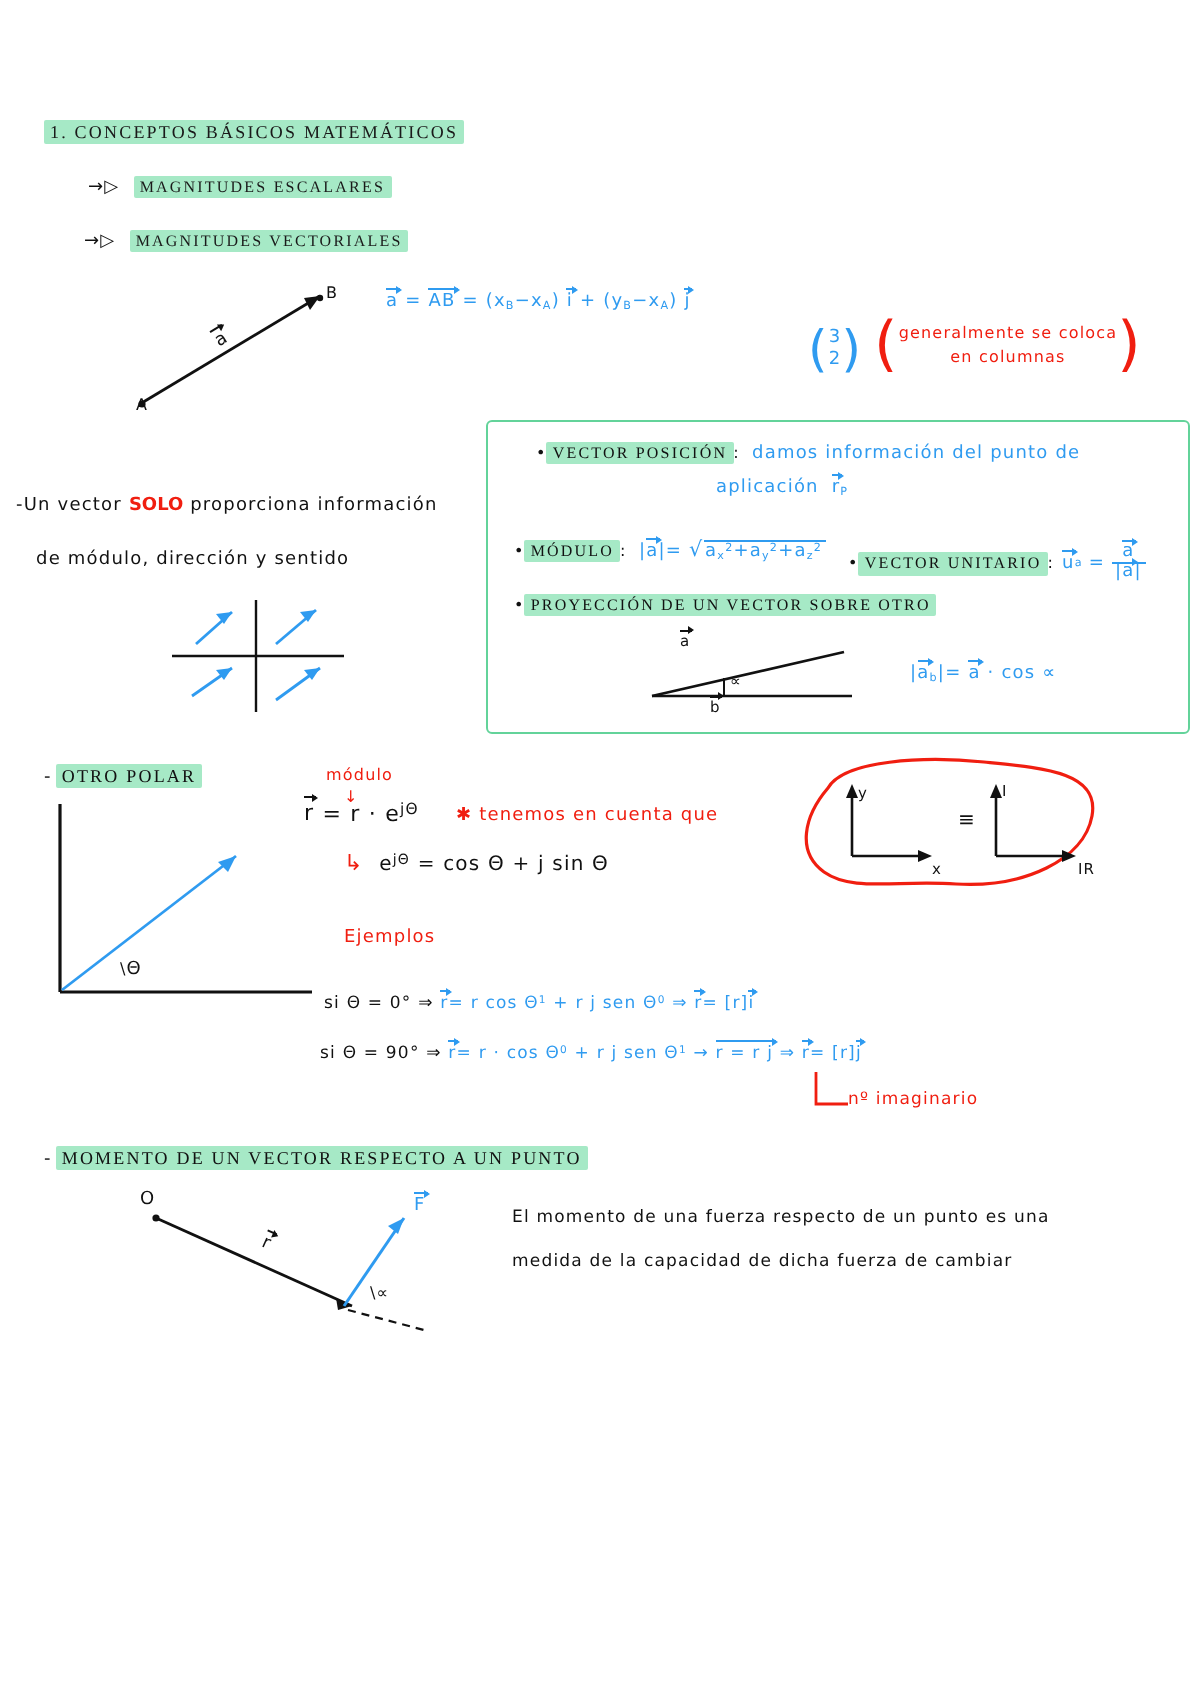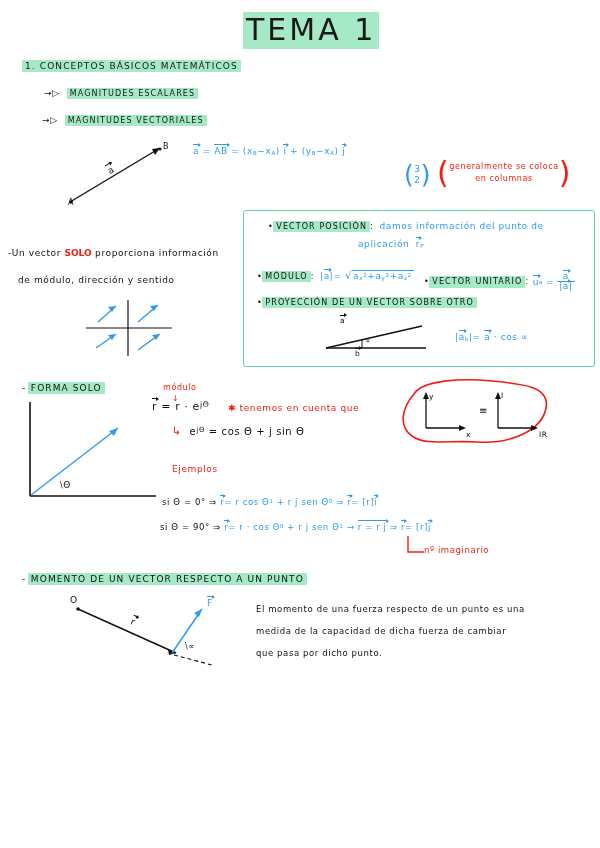--- a/index.html
+++ b/index.html
@@ -10,21 +10,21 @@
     position:relative;
     overflow:hidden;
     color:#1a1a1a;
   }
   .page{position:absolute;left:0;top:0;width:600px;height:848px;}
   .abs{position:absolute;}
   .hw{font-family:"DejaVu Sans", sans-serif;letter-spacing:.6px;}
   .blue{color:#2f9bf0;}
   .red{color:#f01e10;}
   .blk{color:#111111;}
-  .hl{background:#a6e9c6;padding:1px 3px 1px 3px;border-radius:1px;display:inline-block;line-height:1.15;}
+  .hl{background:#a6e9c6;padding:1px 3px 1px 3px;border-radius:1px;display:inline-block;line-height:1.15;font-family:Liberation Serif, serif;}
   .caps{letter-spacing:1.1px;}
   .title{
     font-size:30px;letter-spacing:3px;font-weight:400;
     font-family:"DejaVu Sans", sans-serif;
   }
   .tiny{font-size:7.5px;}
   .s8{font-size:8px;}
   .s85{font-size:8.5px;}
   .s9{font-size:9px;}
   .s10{font-size:10px;}
@@ -52,23 +52,20 @@
   .sqrt::before{content:"\221A";position:absolute;left:0;top:-1px;font-size:1.15em;}
   .sqrt .rad{border-top:1px solid currentColor;padding:0 2px 0 1px;display:inline-block;}
   svg{display:block;overflow:visible;}
   .para{line-height:22px;}
 </style>
 </head>
 <body>
 
 <div class="page">
 
-  <div class="abs" style="left:243px;top:12px;">
-    <span class="hl title">TEMA 1</span>
-  </div>
 
   <div class="abs hw s9 caps" style="left:22px;top:60px;">
     <span class="hl">1. CONCEPTOS BÁSICOS MATEMÁTICOS</span>
   </div>
 
   <div class="abs hw s8" style="left:44px;top:88px;">
     <span class="blk" style="font-size:9px;">→▷</span>
     <span class="hl caps" style="margin-left:4px;">MAGNITUDES ESCALARES</span>
   </div>
 
@@ -189,21 +186,21 @@
   <div class="abs hw tiny blk" style="left:365px;top:336px;">∝</div>
   <div class="abs hw tiny blk" style="left:355px;top:349px;"><span class="vec">b</span></div>
 
   <div class="abs hw s9 blue" style="left:455px;top:332px;white-space:nowrap;">
     |<span class="vec">a</span><sub>b</sub>|<span>=</span>
     <span class="vec">a</span>
     <span>· cos ∝</span>
   </div>
 
   <div class="abs hw s9 blk" style="left:22px;top:382px;">
-    <span>-</span><span class="hl caps" style="margin-left:2px;">FORMA SOLO</span>
+    <span>-</span><span class="hl caps" style="margin-left:2px;">OTRO POLAR</span>
   </div>
 
   <svg class="abs" style="left:18px;top:400px;" width="145" height="105">
     <line x1="12" y1="2" x2="12" y2="96" stroke="#111" stroke-width="1.6"></line>
     <line x1="12" y1="96" x2="138" y2="96" stroke="#111" stroke-width="1.6"></line>
     <line x1="13" y1="95" x2="100" y2="28" stroke="#2f9bf0" stroke-width="1.4"></line>
     <polygon points="100,28 91,31 96,36" fill="#2f9bf0"></polygon>
   </svg>
   <div class="abs hw s9 blk" style="left:60px;top:480px;">
     <span style="font-size:8px;">\</span><span>Θ</span>
@@ -297,16 +294,15 @@
   <div class="abs hw s9 blk" style="left:70px;top:595px;">O</div>
   <div class="abs hw s9 blk" style="left:131px;top:617px;transform:rotate(24deg);"><span class="vec">r</span></div>
   <div class="abs hw s9 blue" style="left:207px;top:598px;"><span class="vec">F</span></div>
   <div class="abs hw s8 blk" style="left:185px;top:642px;">
     <span style="font-size:8px;">\</span><span>∝</span>
   </div>
 
   <div class="abs hw s85 blk para" style="left:256px;top:598px;width:340px;">
     <div>El momento  de  una  fuerza  respecto  de  un  punto  es  una</div>
     <div>medida  de  la  capacidad  de  dicha  fuerza  de  cambiar</div>
-    <div>que  pasa  por  dicho  punto.</div>
   </div>
 
 </div>
 
 </body></html>

